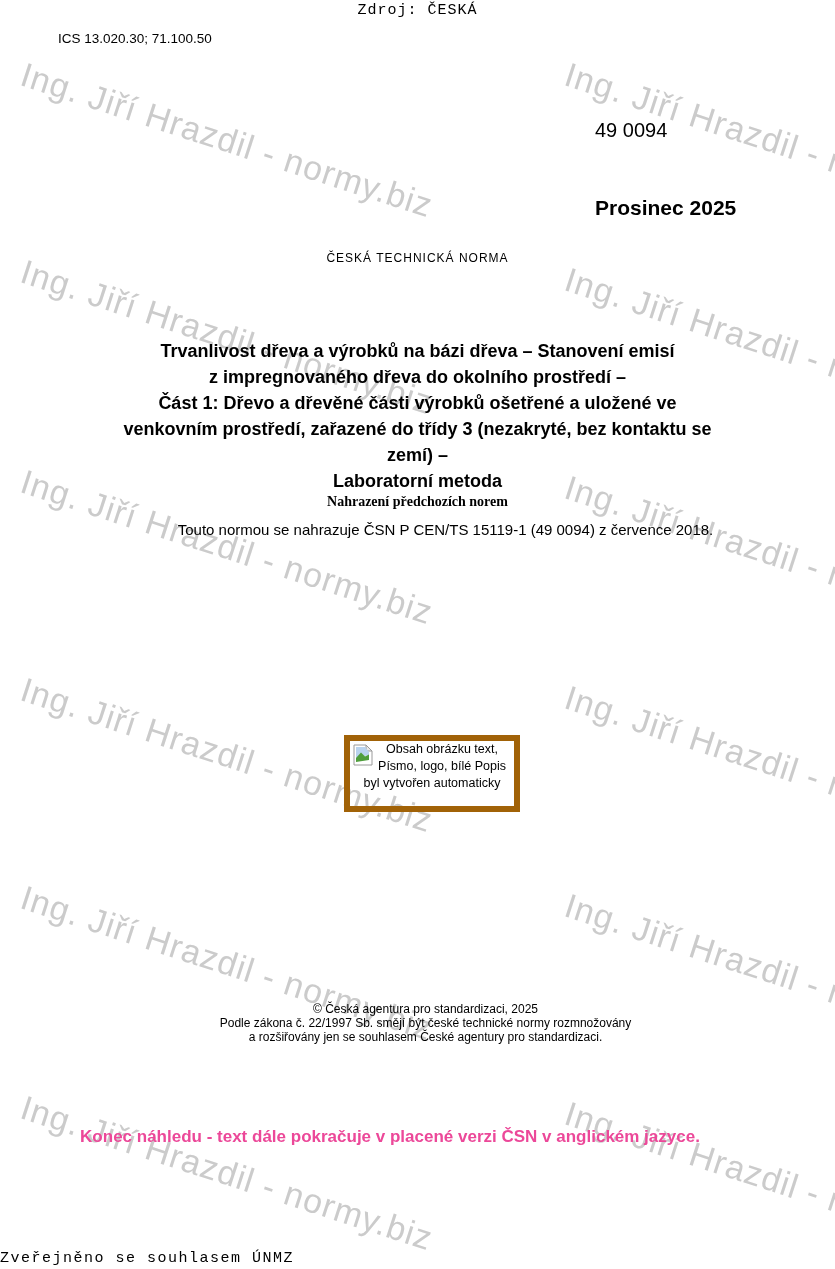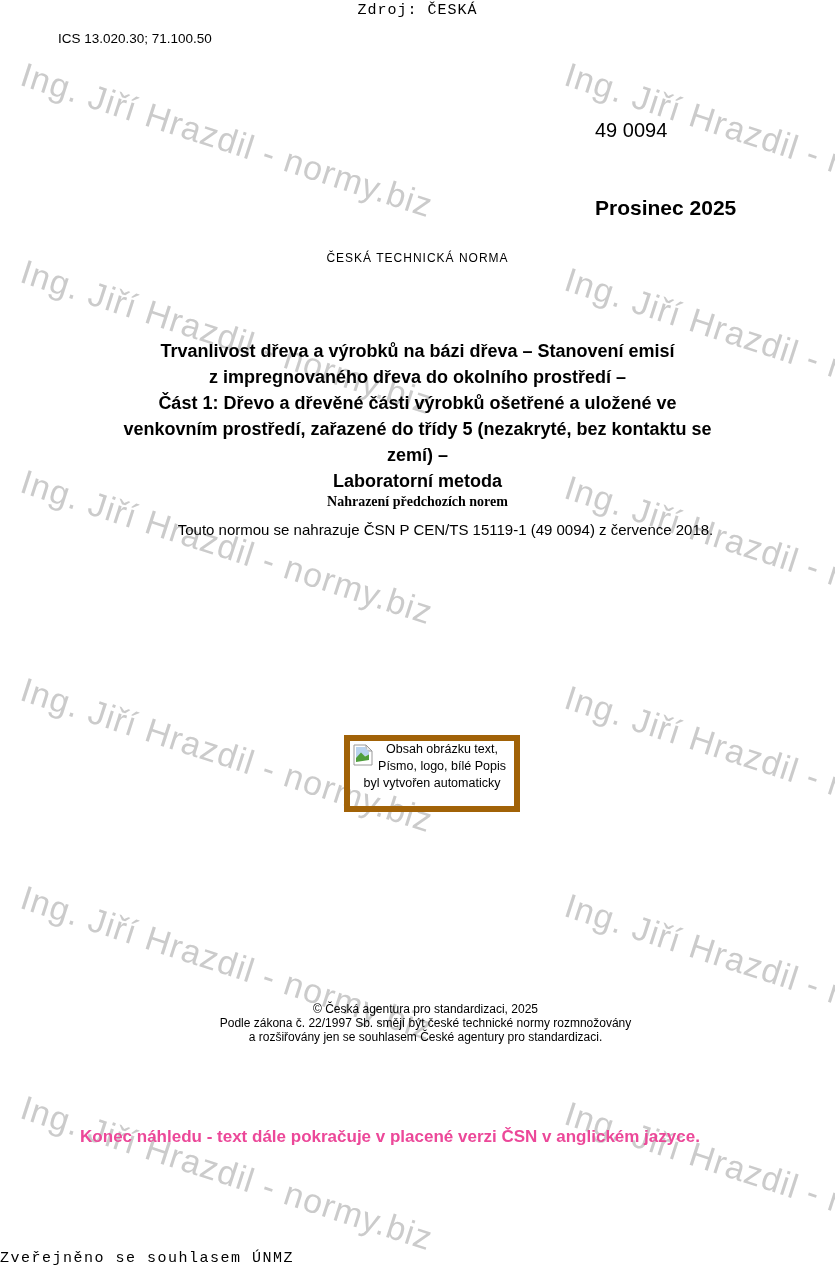--- a/index.html
+++ b/index.html
@@ -84,21 +84,21 @@
     <div class="abs class-number">49 0094</div>
 
     <div class="abs issue-date">Prosinec 2025</div>
 
     <div class="abs kind-heading">ČESKÁ TECHNICKÁ NORMA</div>
 
     <div class="abs title-block">
       <div>Trvanlivost dřeva a výrobků na bázi dřeva – Stanovení emisí</div>
       <div>z impregnovaného dřeva do okolního prostředí –</div>
       <div>Část 1: Dřevo a dřevěné části výrobků ošetřené a uložené ve</div>
-      <div>venkovním prostředí, zařazené do třídy 5 (nezakryté, bez kontaktu se</div>
+      <div>venkovním prostředí, zařazené do třídy 3 (nezakryté, bez kontaktu se</div>
       <div>zemí) –</div>
       <div>Laboratorní metoda</div>
     </div>
 
     <div class="abs replacement-heading">Nahrazení předchozích norem</div>
 
     <div class="abs replacement-text">Touto normou se nahrazuje ČSN P CEN/TS 15119-1 (49 0094) z července 2018.</div>
 
     <div class="abs image-box">
       <span class="icon">

